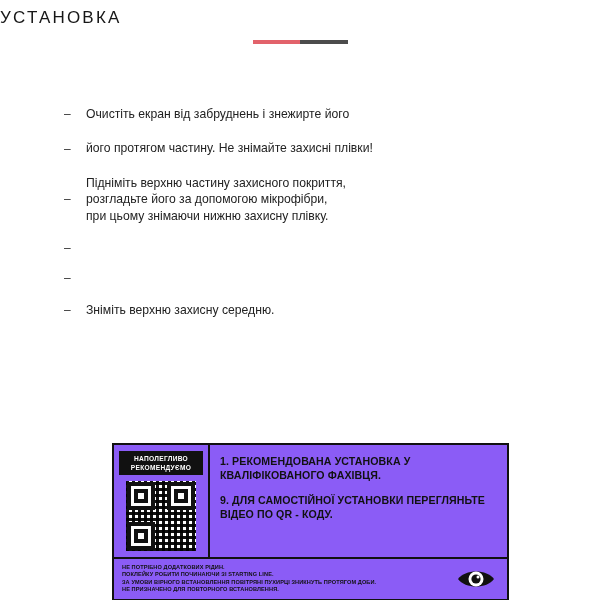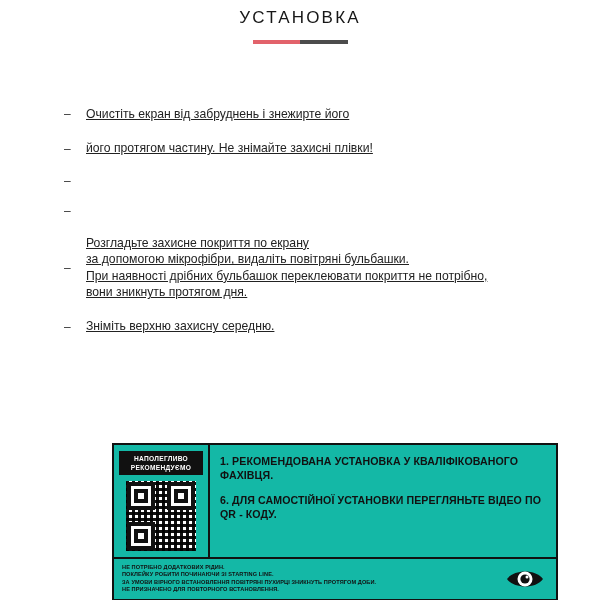--- a/index.html
+++ b/index.html
@@ -11,21 +11,21 @@
     height: 600px;
     background: #ffffff;
     font-family: "Liberation Sans", sans-serif;
     color: #1b1b1b;
     overflow: hidden;
     position: relative;
   }
 
   
   .page-title {
-    text-align: center;
+    text-align: left;
     font-size: 17px;
     letter-spacing: 2.2px;
     font-weight: 400;
     color: #171717;
     margin: 6px 0 12px 0;
     padding-top: 2px;
   }
   .title-rule {
     width: 95px;
     height: 4px;
@@ -57,34 +57,33 @@
     margin-left: 64px;
     font-size: 12px;
     line-height: 1;
     color: #333;
     text-align: left;
   }
   .step-lines {
     font-size: 12.2px;
     line-height: 16.4px;
     color: #222;
-    text-decoration: underline;
   }
   .step-lines div {
     white-space: nowrap;
   }
 
   
   .label-card {
     position: absolute;
     left: 112px;
     top: 443px;
-    width: 446px;
+    width: 397px;
     border: 2px solid #111111;
-    background: #14b8a6;
+    background: #8b5cf6;
     box-sizing: border-box;
   }
   .label-top {
     display: flex;
     align-items: stretch;
     border-bottom: 2px solid #111;
   }
   .label-left {
     width: 96px;
     min-width: 96px;
@@ -197,34 +196,33 @@
 
     <div class="step">
       <div class="step-dash">–</div>
       <div class="step-lines">
         <div>його протягом частину. Не знімайте захисні плівки!</div>
       </div>
     </div>
 
     <div class="step">
       <div class="step-dash">–</div>
-    </div>
-
-    <div class="step">
-      <div class="step-dash">–</div>
-    </div>
-
-    <div class="step">
-      <div class="step-dash">–</div>
-      <div class="step-lines">
-        <div>Розгладьте захисне покриття по екрану</div>
-        <div>за допомогою мікрофібри, видаліть повітряні бульбашки.</div>
-        <div>При наявності дрібних бульбашок переклеювати покриття не потрібно,</div>
-        <div>вони зникнуть протягом дня.</div>
-      </div>
+      <div class="step-lines">
+        <div>Підніміть верхню частину захисного покриття,</div>
+        <div>розгладьте його за допомогою мікрофібри,</div>
+        <div>при цьому знімаючи нижню захисну плівку.</div>
+      </div>
+    </div>
+
+    <div class="step">
+      <div class="step-dash">–</div>
+    </div>
+
+    <div class="step">
+      <div class="step-dash">–</div>
     </div>
 
     <div class="step">
       <div class="step-dash">–</div>
       <div class="step-lines">
         <div>Зніміть верхню захисну середню.</div>
       </div>
     </div>
 
   </div>
@@ -238,21 +236,21 @@
           <div>НАПОЛЕГЛИВО</div>
           <div>РЕКОМЕНДУЄМО</div>
         </div>
         <div class="qr">
           <div class="qr-bl"></div>
         </div>
       </div>
 
       <div class="label-right">
         <p class="block-1">1. РЕКОМЕНДОВАНА УСТАНОВКА У КВАЛІФІКОВАНОГО ФАХІВЦЯ.</p>
-        <p class="block-2">6. ДЛЯ САМОСТІЙНОЇ УСТАНОВКИ ПЕРЕГЛЯНЬТЕ ВІДЕО ПО QR - КОДУ.</p>
+        <p class="block-2">9. ДЛЯ САМОСТІЙНОЇ УСТАНОВКИ ПЕРЕГЛЯНЬТЕ ВІДЕО ПО QR - КОДУ.</p>
       </div>
 
     </div>
 
     <div class="label-bottom">
       <div class="fineprint">
         <div>НЕ ПОТРІБНО ДОДАТКОВИХ РІДИН.</div>
         <div>ПОКЛЕЙКУ РОБИТИ ПОЧИНАЮЧИ ЗІ STARTING LINE.</div>
         <div>ЗА УМОВИ ВІРНОГО ВСТАНОВЛЕННЯ  ПОВІТРЯНІ ПУХИРЦІ ЗНИКНУТЬ ПРОТЯГОМ ДОБИ.</div>
         <div>НЕ ПРИЗНАЧЕНО ДЛЯ ПОВТОРНОГО ВСТАНОВЛЕННЯ.</div>

